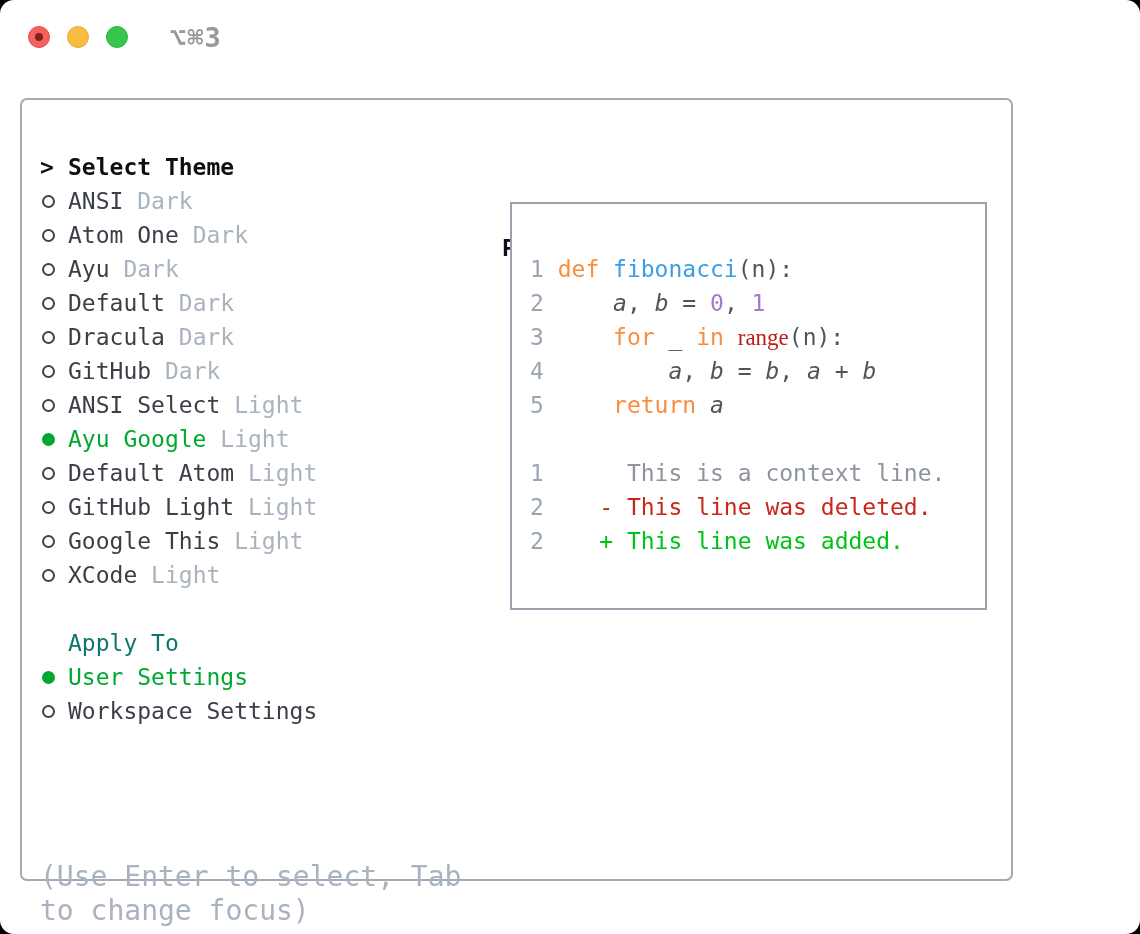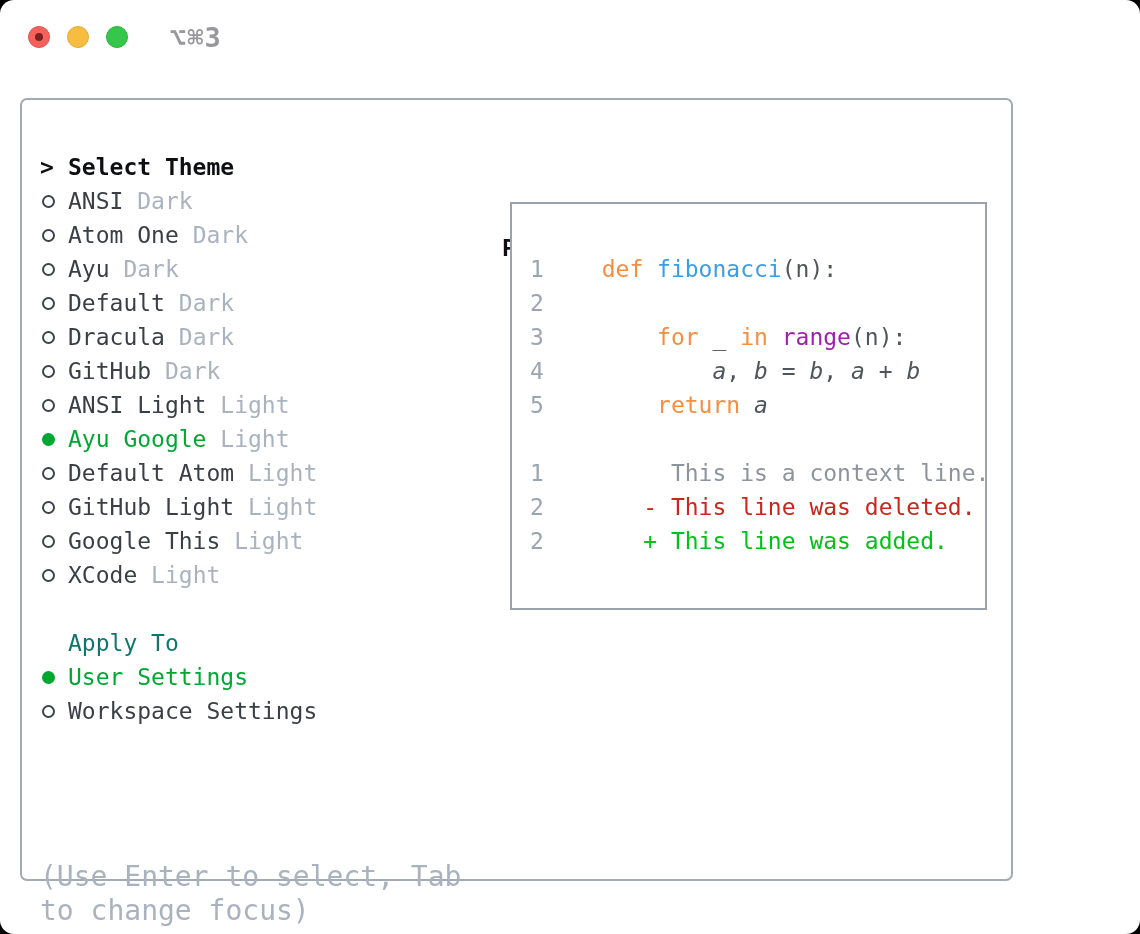--- a/index.html
+++ b/index.html
@@ -42,25 +42,25 @@
           line-height:34px; color:#a9b3bf; }
 
   
   .preview-hdr { position:absolute; left:480px; top:131px; height:34px; display:flex;
                  align-items:center; font-size:23px; font-weight:bold; color:#0d0f12; }
   .preview-box { position:absolute; left:488px; top:102px; width:477px; height:408px;
                  border:2px solid #9aa2ad; background:#fff; box-sizing:border-box;
                  padding:48px 0 0 18px; overflow:hidden; }
   .cline { display:flex; align-items:center; height:34px; font-size:23px; white-space:pre; }
   .lnum { color:#9aa5b2; width:1ch; margin-right:1ch; flex:none; }
-  .ltext { white-space:pre;margin-left:44px; }
+  .ltext { white-space:pre; }
   .tk-kw  { color:#f98d3e; }
   .tk-fn  { color:#399ee6; }
   .tk-num { color:#a37acc; }
-  .tk-sp  { color:#a21caf; }
+  .tk-sp  { color:#b91c1c;font-family:Liberation Serif, serif; }
   .tk-pl  { color:#50555c; }
   .tk-var { color:#50555c; font-style:italic; }
   .d-context { color:#8d949d; }
   .d-deleted { color:#c9271a; }
   .d-added   { color:#00c217; }
 </style>
 </head>
 <body>
 
 <div class="window">
@@ -78,41 +78,41 @@
 
     <div class="left-col">
       <div class="row"><span class="gutter"><span class="caret">&gt;</span></span><span class="hdr">Select Theme</span></div>
 
       <div class="row"><span class="gutter"><span class="bullet"></span></span><span class="theme-name">ANSI</span><span class="variant">Dark</span></div>
       <div class="row"><span class="gutter"><span class="bullet"></span></span><span class="theme-name">Atom One</span><span class="variant">Dark</span></div>
       <div class="row"><span class="gutter"><span class="bullet"></span></span><span class="theme-name">Ayu</span><span class="variant">Dark</span></div>
       <div class="row"><span class="gutter"><span class="bullet"></span></span><span class="theme-name">Default</span><span class="variant">Dark</span></div>
       <div class="row"><span class="gutter"><span class="bullet"></span></span><span class="theme-name">Dracula</span><span class="variant">Dark</span></div>
       <div class="row"><span class="gutter"><span class="bullet"></span></span><span class="theme-name">GitHub</span><span class="variant">Dark</span></div>
-      <div class="row"><span class="gutter"><span class="bullet"></span></span><span class="theme-name">ANSI Light</span><span class="variant">Light</span></div>
+      <div class="row"><span class="gutter"><span class="bullet"></span></span><span class="theme-name">ANSI Select</span><span class="variant">Light</span></div>
       <div class="row selected"><span class="gutter"><span class="bullet"></span></span><span class="theme-name">Ayu Google</span><span class="variant">Light</span></div>
       <div class="row"><span class="gutter"><span class="bullet"></span></span><span class="theme-name">Default Atom</span><span class="variant">Light</span></div>
       <div class="row"><span class="gutter"><span class="bullet"></span></span><span class="theme-name">GitHub Light</span><span class="variant">Light</span></div>
       <div class="row"><span class="gutter"><span class="bullet"></span></span><span class="theme-name">Google This</span><span class="variant">Light</span></div>
       <div class="row"><span class="gutter"><span class="bullet"></span></span><span class="theme-name">XCode</span><span class="variant">Light</span></div>
 
       <div class="row-spacer"></div>
 
       <div class="row"><span class="gutter"></span><span class="hdr-plain">Apply To</span></div>
       <div class="row selected"><span class="gutter"><span class="bullet"></span></span><span class="theme-name">User Settings</span></div>
       <div class="row"><span class="gutter"><span class="bullet"></span></span><span class="theme-name">Workspace Settings</span></div>
     </div>
 
     <div class="hint">(Use Enter to select, Tab to change focus)</div>
 
     <div class="preview-hdr">Preview</div>
 
     <div class="preview-box">
       <div class="cline"><span class="lnum">1</span><span class="ltext"><span class="tk-kw">def </span><span class="tk-fn">fibonacci</span><span class="tk-pl">(n):</span></span></div>
-      <div class="cline"><span class="lnum">2</span></div>
+      <div class="cline"><span class="lnum">2</span><span class="ltext"><span class="tk-pl">    </span><span class="tk-var">a</span><span class="tk-pl">, </span><span class="tk-var">b</span><span class="tk-pl"> = </span><span class="tk-num">0</span><span class="tk-pl">, </span><span class="tk-num">1</span></span></div>
       <div class="cline"><span class="lnum">3</span><span class="ltext"><span class="tk-pl">    </span><span class="tk-kw">for</span><span class="tk-pl"> _ </span><span class="tk-kw">in</span><span class="tk-pl"> </span><span class="tk-sp">range</span><span class="tk-pl">(n):</span></span></div>
       <div class="cline"><span class="lnum">4</span><span class="ltext"><span class="tk-pl">        </span><span class="tk-var">a</span><span class="tk-pl">, </span><span class="tk-var">b</span><span class="tk-pl"> = </span><span class="tk-var">b</span><span class="tk-pl">, </span><span class="tk-var">a</span><span class="tk-pl"> + </span><span class="tk-var">b</span></span></div>
       <div class="cline"><span class="lnum">5</span><span class="ltext"><span class="tk-pl">    </span><span class="tk-kw">return </span><span class="tk-var">a</span></span></div>
       <div class="cline"></div>
       <div class="cline"><span class="lnum">1</span><span class="ltext d-context">     This is a context line.</span></div>
       <div class="cline"><span class="lnum">2</span><span class="ltext d-deleted">   - This line was deleted.</span></div>
       <div class="cline"><span class="lnum">2</span><span class="ltext d-added">   + This line was added.</span></div>
     </div>
 
   </div>

